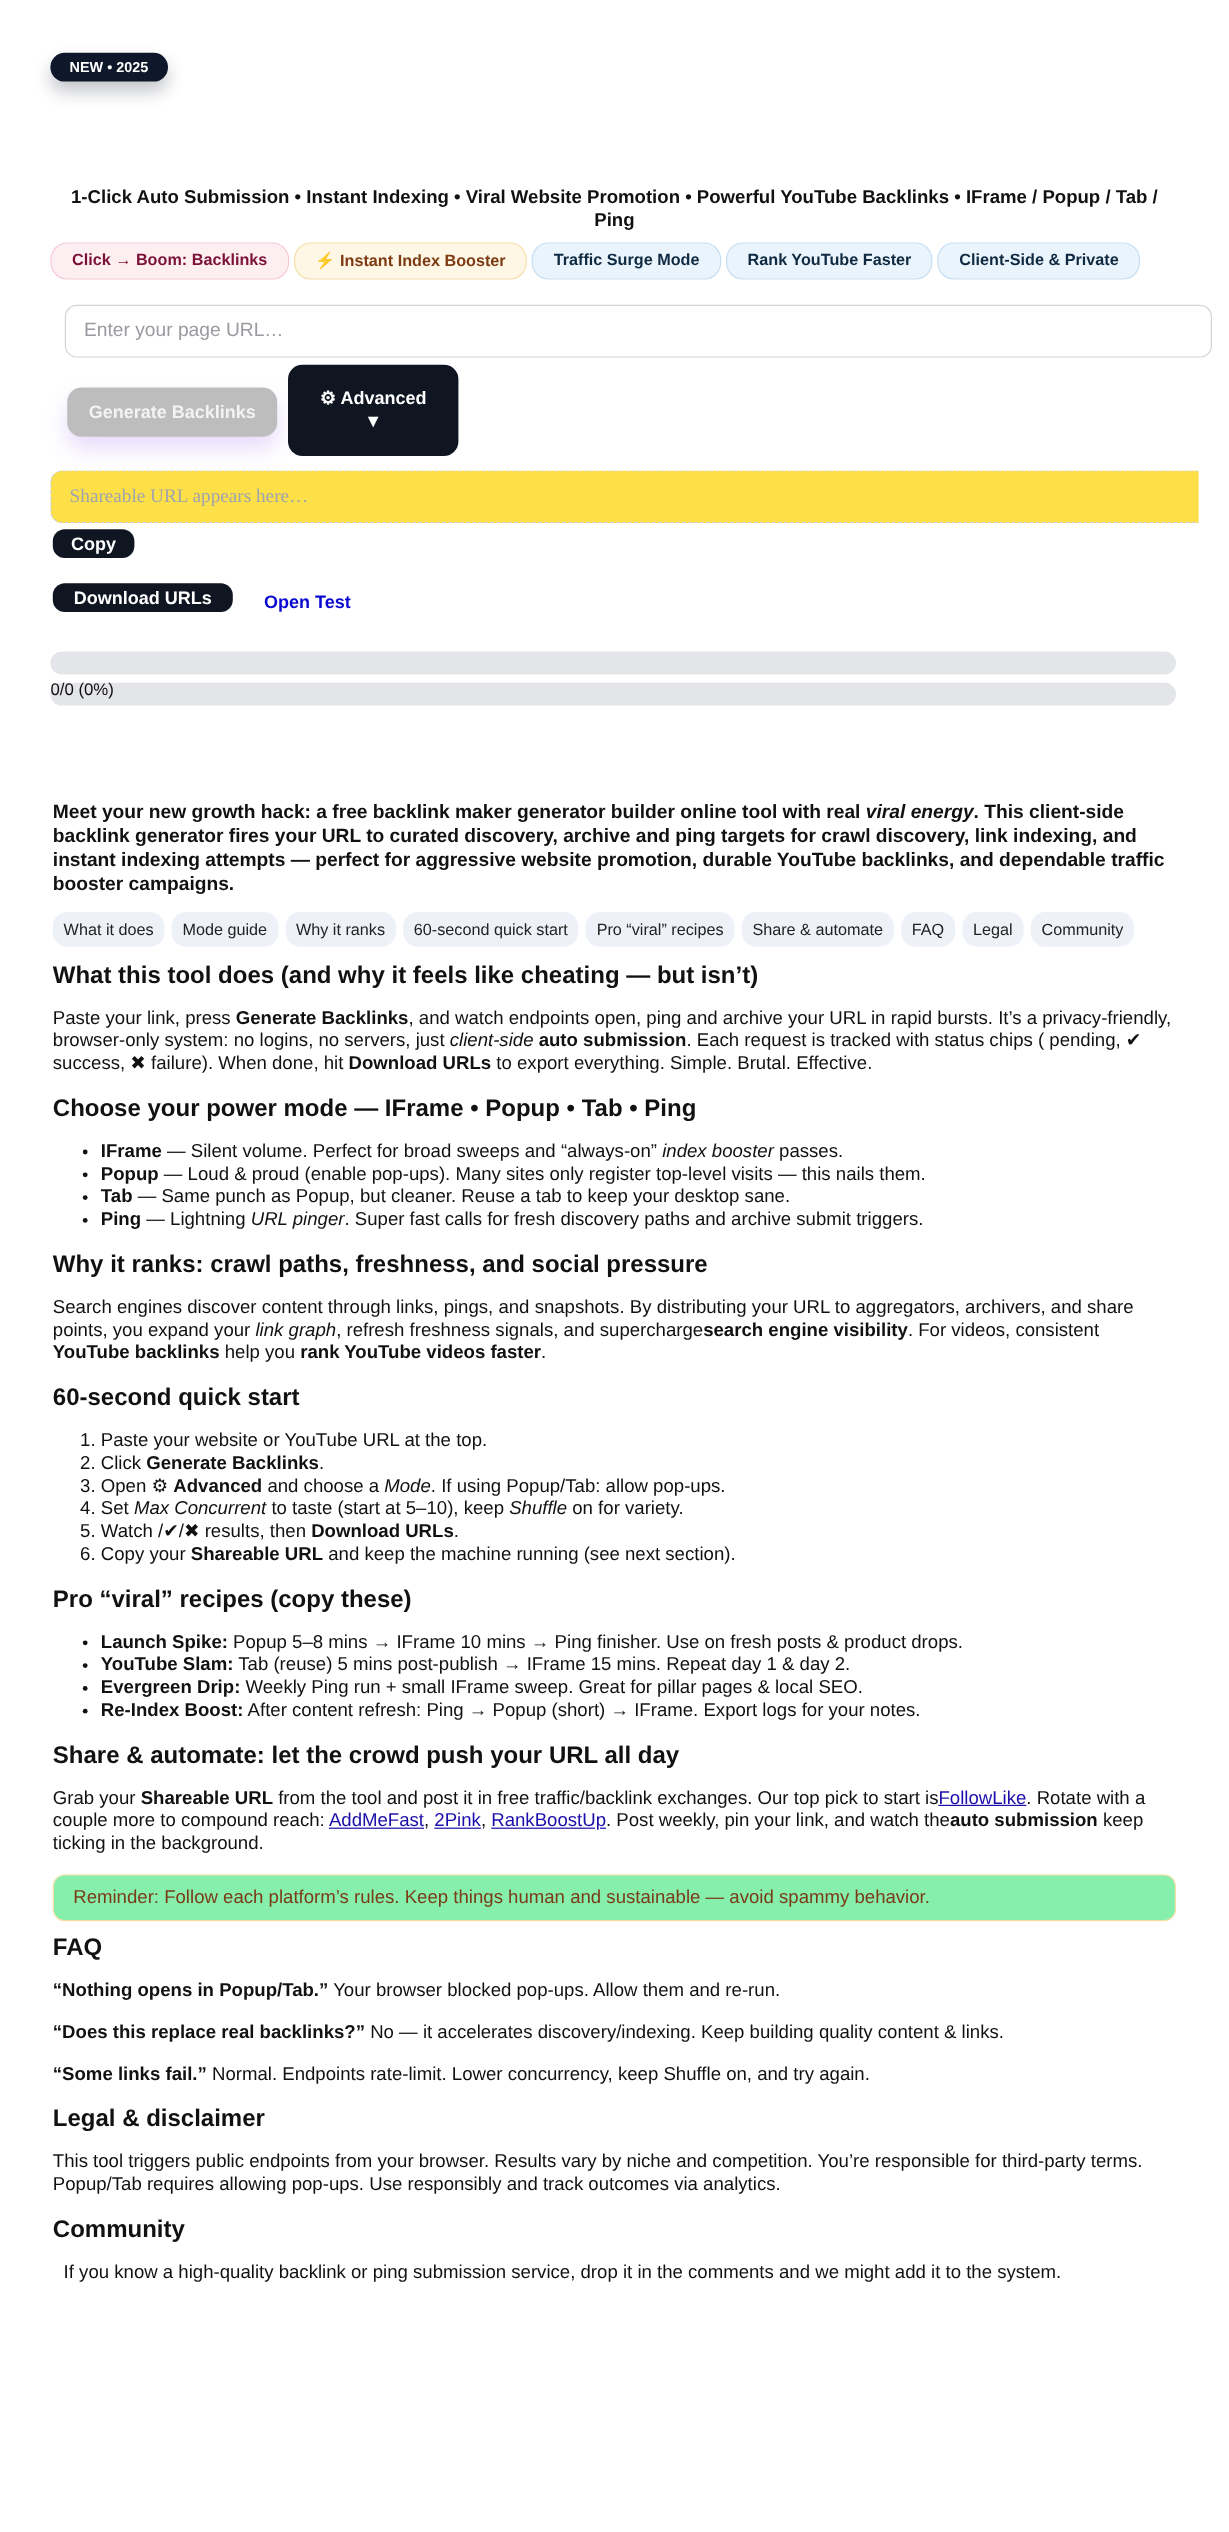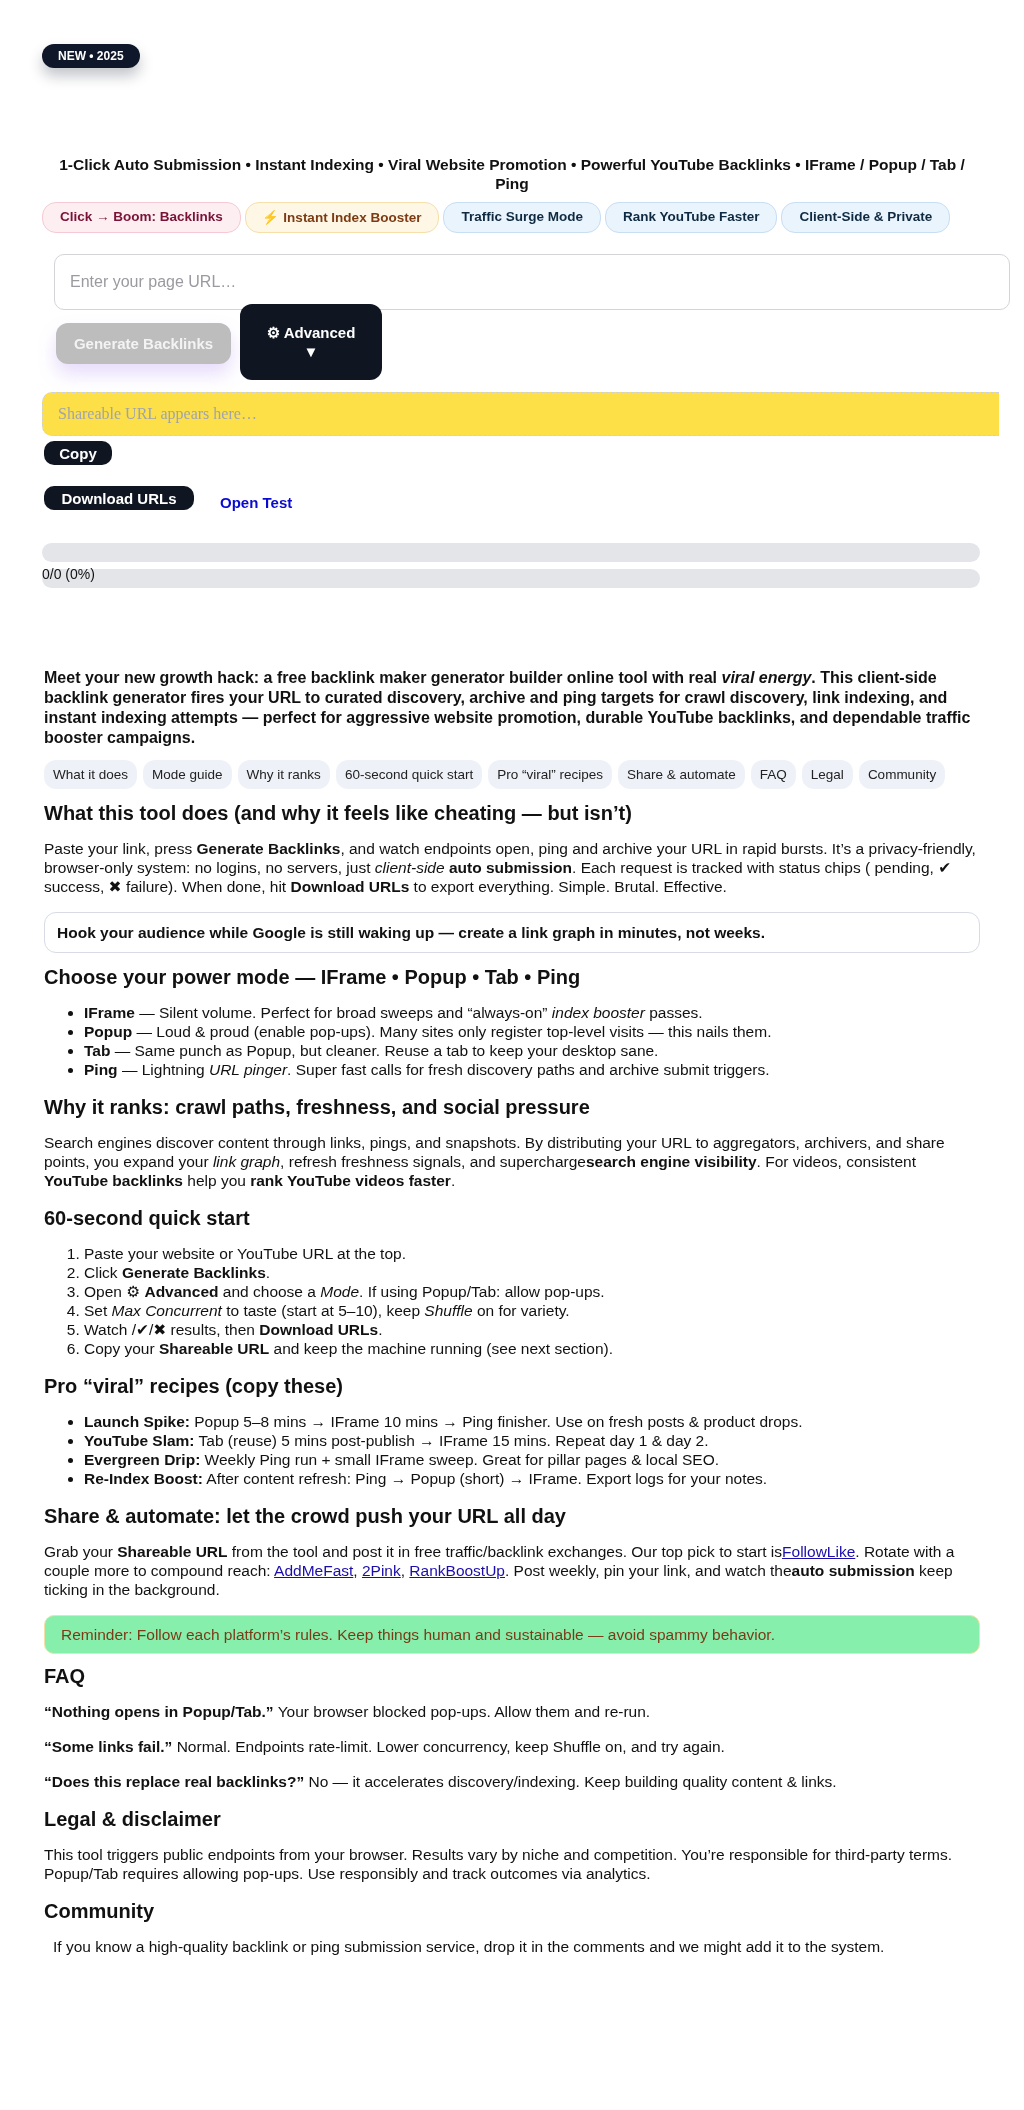--- a/index.html
+++ b/index.html
@@ -24,21 +24,21 @@
   .pills { position: absolute; left: 42px; top: 202px; display: flex; gap: 4px; }
   .pill {
     font-weight: bold; font-size: 13.5px; padding: 6px 17px 7px;
     border-radius: 14px; border: 1px solid; white-space: nowrap;
   }
   .pill.p0 { background: #fdeef2; border-color: #f6c9d5; color: #7a1236; }
   .pill.p1 { background: #fff7e6; border-color: #f6dfa9; color: #7c3b12; }
   .pill.p2, .pill.p3, .pill.p4 { background: #eaf4fd; border-color: #c7def3; color: #0f2a40; }
 
   .url-input {
-    position: absolute; left: 54px; top: 254px; width: 956px; height: 56px;
+    position: absolute; left: 54px; top: 254px; width: 956px; height: 44px;
     border: 1px solid #d4d4d8; border-radius: 10px; padding: 0 15px;
     font-size: 16px; font-family: "Liberation Sans", sans-serif; color: #333; background: #fff;
   }
   .url-input::placeholder { color: #9a9aa0; }
 
   .btn-generate {
     position: absolute; left: 56px; top: 323px; width: 175px; height: 41px;
     background: #bdbdbd; color: #f3f3f3; font-weight: bold; font-size: 15px;
     border: none; border-radius: 12px;
     box-shadow: 0 10px 18px rgba(168, 130, 240, 0.28);
@@ -150,21 +150,20 @@
     <a href="#">60-second quick start</a>
     <a href="#">Pro “viral” recipes</a>
     <a href="#">Share &amp; automate</a>
     <a href="#">FAQ</a>
     <a href="#">Legal</a>
     <a href="#">Community</a>
   </nav>
 
   <h2>What this tool does (and why it feels like cheating — but isn’t)</h2>
   <p><span>Paste your link, press </span><b>Generate Backlinks</b><span>, and watch endpoints open, ping and archive your URL in rapid bursts. It’s a privacy-friendly, browser-only system: no logins, no servers, just </span><em>client-side</em><b> auto submission</b><span>. Each request is tracked with status chips ( pending, ✔ success, ✖ failure). When done, hit </span><b>Download URLs</b><span> to export everything. Simple. Brutal. Effective.</span></p>
-  <div class="callout">Hook your audience while Google is still waking up — create a link graph in minutes, not weeks.</div>
 
   <h2>Choose your power mode — IFrame • Popup • Tab • Ping</h2>
   <ul>
     <li><b>IFrame</b><span> — Silent volume. Perfect for broad sweeps and “always-on”</span><em> index booster</em><span> passes.</span></li>
     <li><b>Popup</b><span> — Loud &amp; proud (enable pop-ups). Many sites only register top-level visits — this nails them.</span></li>
     <li><b>Tab</b><span> — Same punch as Popup, but cleaner. Reuse a tab to keep your desktop sane.</span></li>
     <li><b>Ping</b><span> — Lightning </span><em>URL pinger</em><span>. Super fast calls for fresh discovery paths and archive submit triggers.</span></li>
   </ul>
 
   <h2>Why it ranks: crawl paths, freshness, and social pressure</h2>
@@ -188,22 +187,22 @@
     <li><b>Re-Index Boost:</b><span> After content refresh: Ping → Popup (short) → IFrame. Export logs for your notes.</span></li>
   </ul>
 
   <h2>Share &amp; automate: let the crowd push your URL all day</h2>
   <p><span>Grab your </span><b>Shareable URL</b><span> from the tool and post it in free traffic/backlink exchanges. Our top pick to start is</span><a class="ext" href="#">FollowLike</a><span>. Rotate with a couple more to compound reach: </span><a class="ext" href="#">AddMeFast</a><span>, </span><a class="ext" href="#">2Pink</a><span>, </span><a class="ext" href="#">RankBoostUp</a><span>. Post weekly, pin your link, and watch the</span><b>auto submission</b><span> keep ticking in the background.</span></p>
   <div class="warn">Reminder: Follow each platform’s rules. Keep things human and sustainable — avoid spammy behavior.</div>
 
   <h2>FAQ</h2>
   <div class="faq">
     <p><b>“Nothing opens in Popup/Tab.”</b><span> Your browser blocked pop-ups. Allow them and re-run.</span></p>
+    <p><b>“Does this replace real backlinks?”</b><span> No — it accelerates discovery/indexing. Keep building quality content &amp; links.</span></p>
     <p><b>“Some links fail.”</b><span> Normal. Endpoints rate-limit. Lower concurrency, keep Shuffle on, and try again.</span></p>
-    <p><b>“Does this replace real backlinks?”</b><span> No — it accelerates discovery/indexing. Keep building quality content &amp; links.</span></p>
   </div>
 
   <h2>Legal &amp; disclaimer</h2>
   <p>This tool triggers public endpoints from your browser. Results vary by niche and competition. You’re responsible for third-party terms. Popup/Tab requires allowing pop-ups. Use responsibly and track outcomes via analytics.</p>
 
   <h2>Community</h2>
   <p class="community-text">If you know a high-quality backlink or ping submission service, drop it in the comments and we might add it to the system.</p>
 </div>
 
 </body></html>

